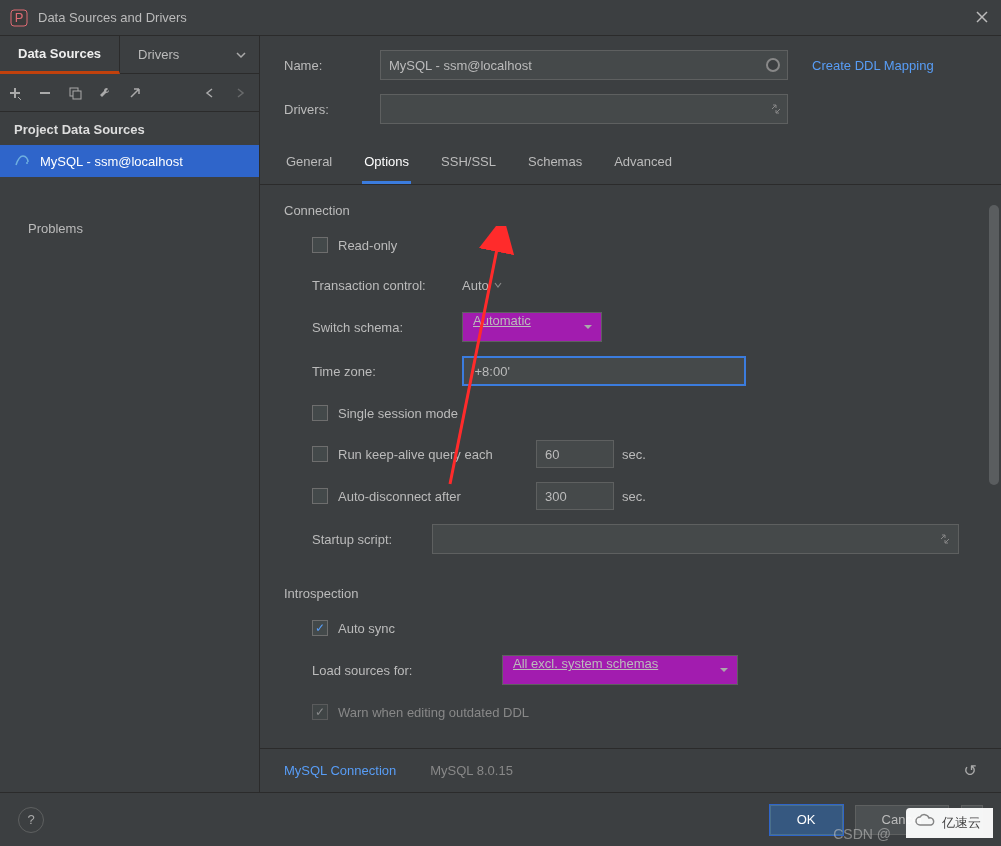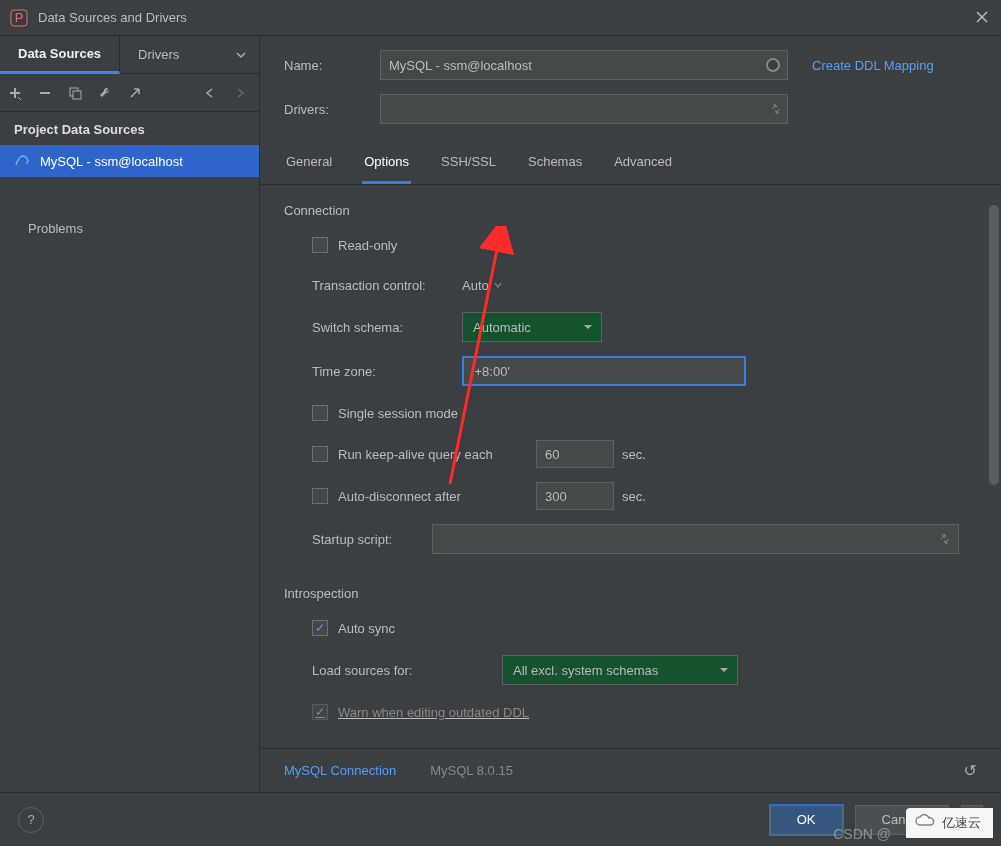--- a/index.html
+++ b/index.html
@@ -10,21 +10,21 @@
   .titlebar .app-icon { width: 18px; height: 18px; margin-right: 10px; }
   .titlebar .title { flex: 1; color: #bbbbbb; font-size: 13px; }
   .titlebar .close { width: 16px; height: 16px; color: #bbbbbb; cursor: pointer; }
 
   .body { display: flex; height: 756px; }
 
   
   .left { width: 260px; background: #3c3f41; border-right: 1px solid #2b2b2b; display: flex; flex-direction: column; }
   .left-tabs { display: flex; align-items: center; height: 38px; background: #3c3f41; border-bottom: 1px solid #2b2b2b; }
   .left-tab { padding: 0 18px; height: 38px; display: flex; align-items: center; color: #bbbbbb; cursor: pointer; }
-  .left-tab.active { border-bottom: 3px solid #3b82f6; color: #fff; background: #3c3f41; }
+  .left-tab.active { border-bottom: 3px solid #c2410c; color: #fff; background: #3c3f41; }
   .left-tab:first-child.active { }
   .left-tab:first-child { border-right: 1px solid #2b2b2b; }
   .left-tabs .chev { margin-left: auto; padding: 0 12px; color: #aaa; }
   .toolbar { display: flex; align-items: center; height: 38px; padding: 0 8px; gap: 12px; border-bottom: 1px solid #2b2b2b; }
   .toolbar .spacer { flex: 1; }
   .tool-icon { color: #aaa; cursor: pointer; width: 18px; text-align: center; }
   .section-header { padding: 10px 14px 8px; color: #ddd; }
   .section-header b { font-weight: bold; }
   .ds-item { display: flex; align-items: center; padding: 8px 14px; gap: 10px; cursor: pointer; }
   .ds-item.selected { background: #2f65ca; color: #fff; }
@@ -47,30 +47,30 @@
   .tabs { display: flex; gap: 28px; padding: 6px 24px 0; border-bottom: 1px solid #2b2b2b; }
   .tab { padding: 8px 2px 12px; color: #bbb; cursor: pointer; border-bottom: 3px solid transparent; }
   .tab.active { color: #fff; border-bottom: 3px solid #3b7cde; }
 
   .scroll-area { flex: 1; overflow-y: hidden; position: relative; }
   .scroll-inner { padding: 18px 24px; }
   .scrollbar { position: absolute; right: 2px; top: 20px; width: 10px; height: 280px; background: #5a5d5f; border-radius: 5px; cursor: pointer; }
 
   .group-title { color: #bbb; margin-bottom: 14px; }
   .opt-row { display: flex; align-items: center; margin-bottom: 14px; padding-left: 28px; min-height: 26px; }
-  .opt-row.tight { margin-bottom: 22px; text-decoration: underline; }
+  .opt-row.tight { margin-bottom: 22px; }
   .opt-lbl { width: 132px; color: #bbb; }
   .checkbox { width: 16px; height: 16px; border: 1px solid #6e6e6e; background: #43494a; margin-right: 10px; display: inline-flex; align-items: center; justify-content: center; cursor: pointer; flex-shrink: 0; }
   .checkbox.checked::after { content: "✓"; color: #bbb; font-size: 12px; line-height: 1; }
   .checkbox.checked.blue::after { color: #589df6; }
   .checkbox.disabled { opacity: .6; }
   .check-label { color: #bbb; }
   .check-label.disabled { color: #888; }
 
-  .select { background: #14532d; border: 1px solid #5e6060; height: 30px; display: inline-flex; align-items: center; padding: 0 26px 0 10px; position: relative; cursor: pointer; color: #bbb; min-width: 140px; }
+  .select { background: #a21caf; border: 1px solid #5e6060; height: 30px; display: inline-flex; align-items: flex-start; padding: 0 26px 0 10px; position: relative; cursor: pointer; color: #bbb; min-width: 140px; text-decoration: underline; }
   .select .caret { position: absolute; right: 8px; top: 50%; transform: translateY(-50%); color: #aaa; }
   .tcontrol { color:#bbb; cursor:pointer; display:inline-flex; align-items:center; gap:4px; }
 
   .tz-input { width: 284px; height: 30px; border: 2px solid #3b7cde; background: #45494a; color: #bbb; padding: 0 8px; outline: none; }
   .small-input { width: 78px; background: #45494a; border: 1px solid #5e6060; color: #bbb; height: 28px; padding: 12px 8px; }
   .unit { margin-left: 8px; color: #bbb; }
 
   .startup-wrap { position: relative; flex: 1; margin-right: 18px; }
   .startup-input { width: 100%; height: 30px; background: #45494a; border: 1px solid #5e6060; color: #bbb; padding: 0 8px; }
 

